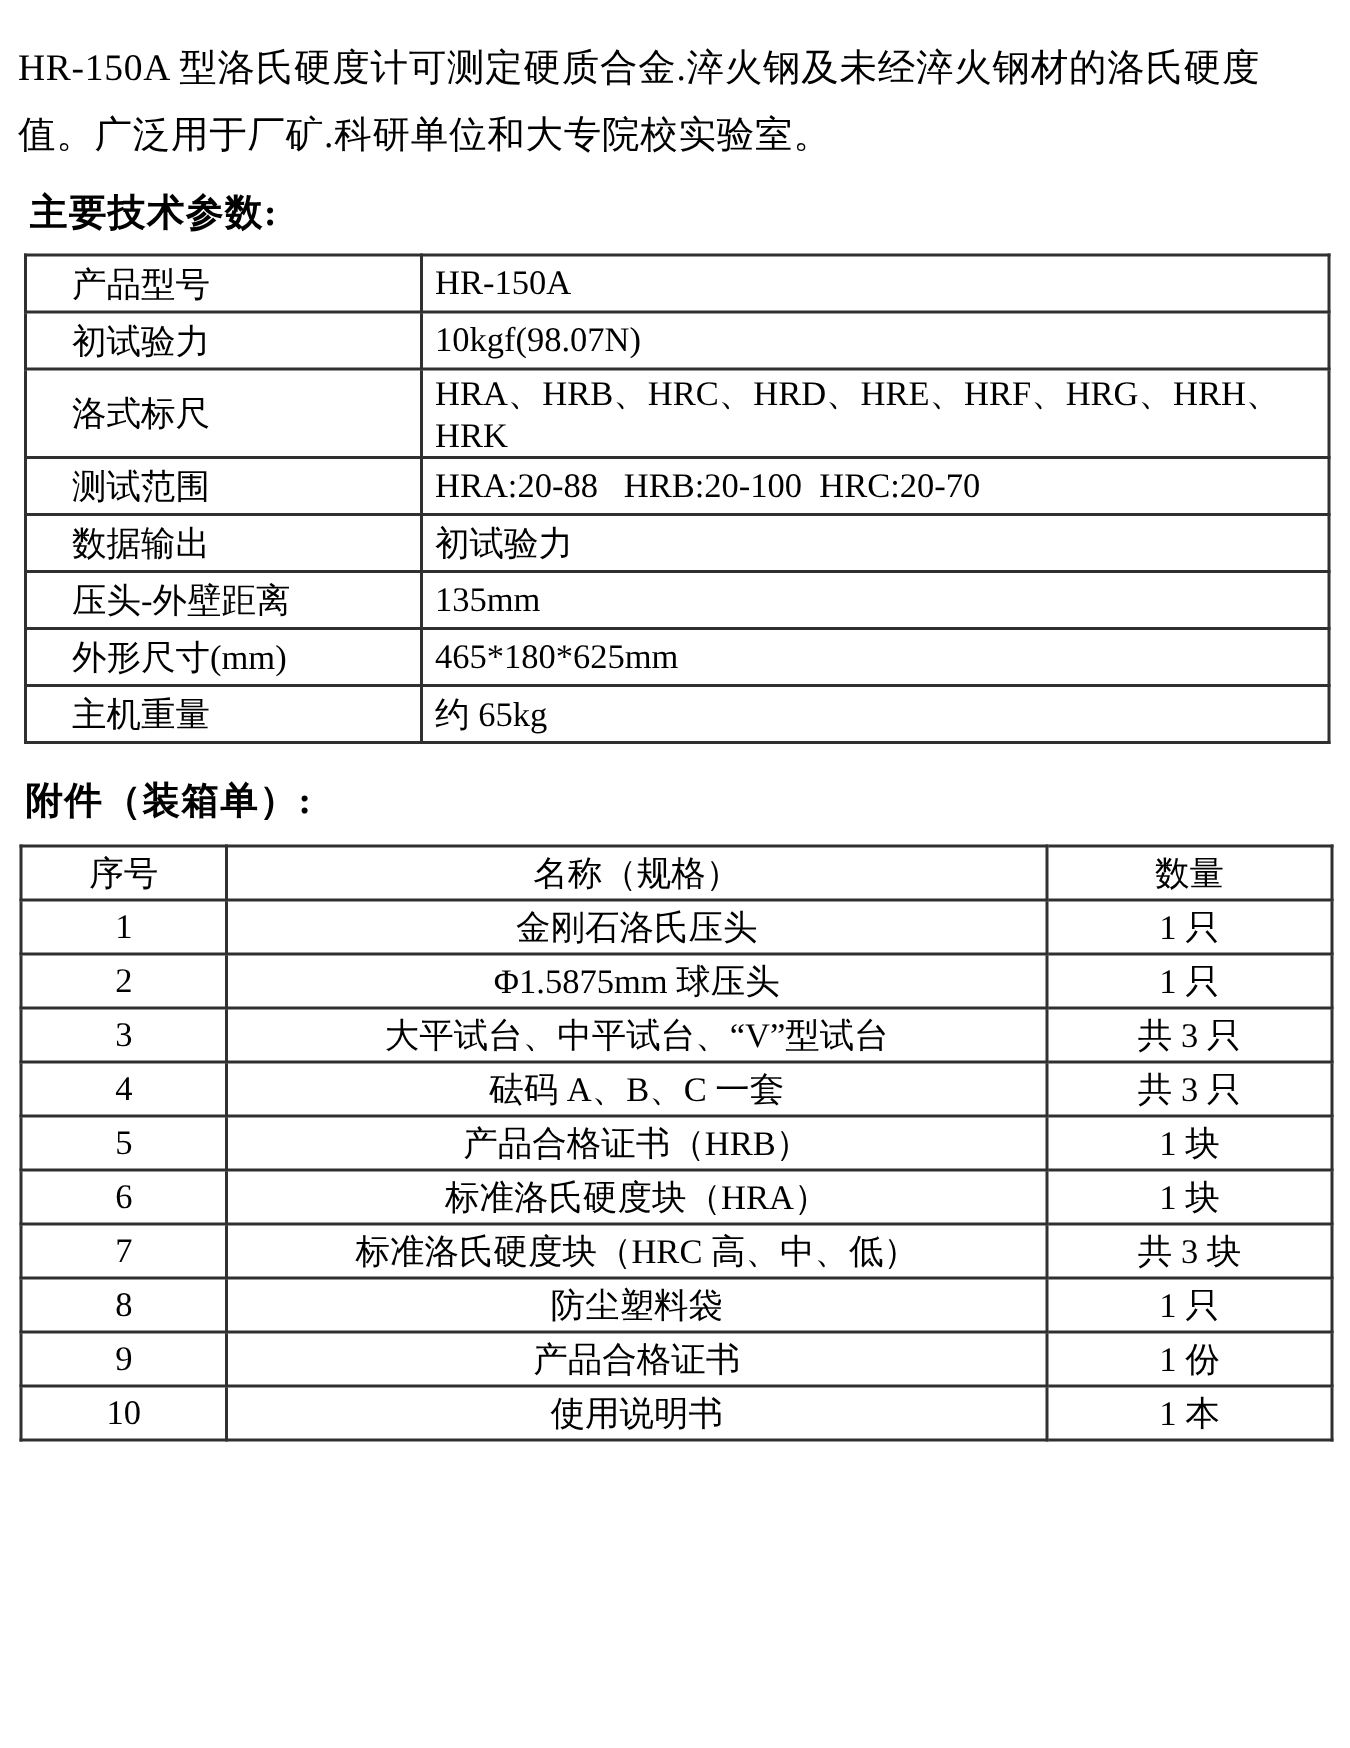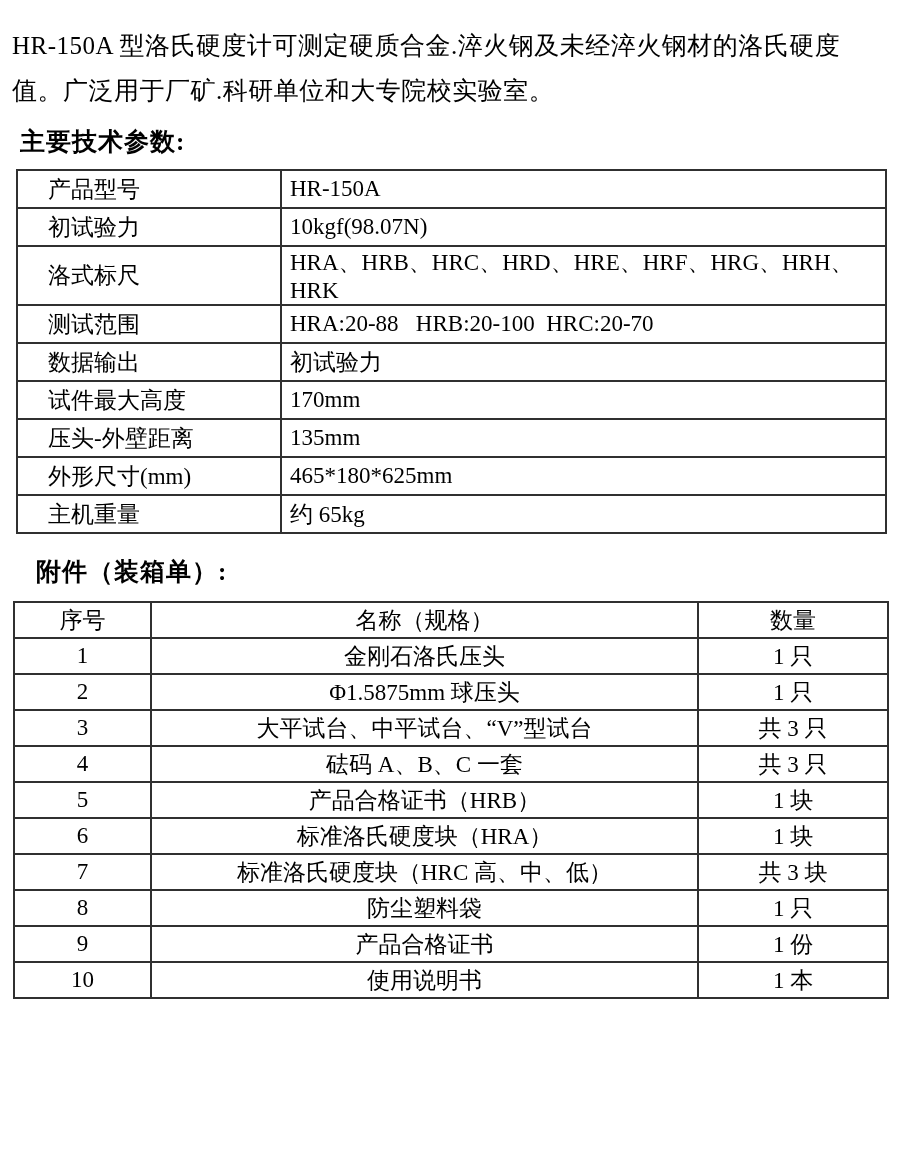--- a/index.html
+++ b/index.html
@@ -27,21 +27,21 @@
     line-height: 45px;
     letter-spacing: 0.5px;
   }
   .heading {
     margin: 12px 0 11px 20px;
     font-size: 25px;
     font-weight: bold;
     letter-spacing: 1px;
   }
   .heading.second {
-    margin: 21px 0 13px 36px;
+    margin: 21px 0 13px 17px;
   }
   table {
     border-collapse: collapse;
     table-layout: fixed;
   }
   table.specs {
     margin-left: 16px;
     width: 871px;
     border: 1px solid #303030;
   }
@@ -102,24 +102,20 @@
         <td class="label">洛式标尺</td>
         <td class="value">HRA、HRB、HRC、HRD、HRE、HRF、HRG、HRH、HRK</td>
       </tr>
       <tr>
         <td class="label">测试范围</td>
         <td class="value">HRA:20-88   HRB:20-100  HRC:20-70</td>
       </tr>
       <tr>
         <td class="label">数据输出</td>
         <td class="value">初试验力</td>
-      </tr>
-      <tr>
-        <td class="label">试件最大高度</td>
-        <td class="value">170mm</td>
       </tr>
       <tr>
         <td class="label">压头-外壁距离</td>
         <td class="value">135mm</td>
       </tr>
       <tr>
         <td class="label">外形尺寸(mm)</td>
         <td class="value">465*180*625mm</td>
       </tr>
       <tr>

